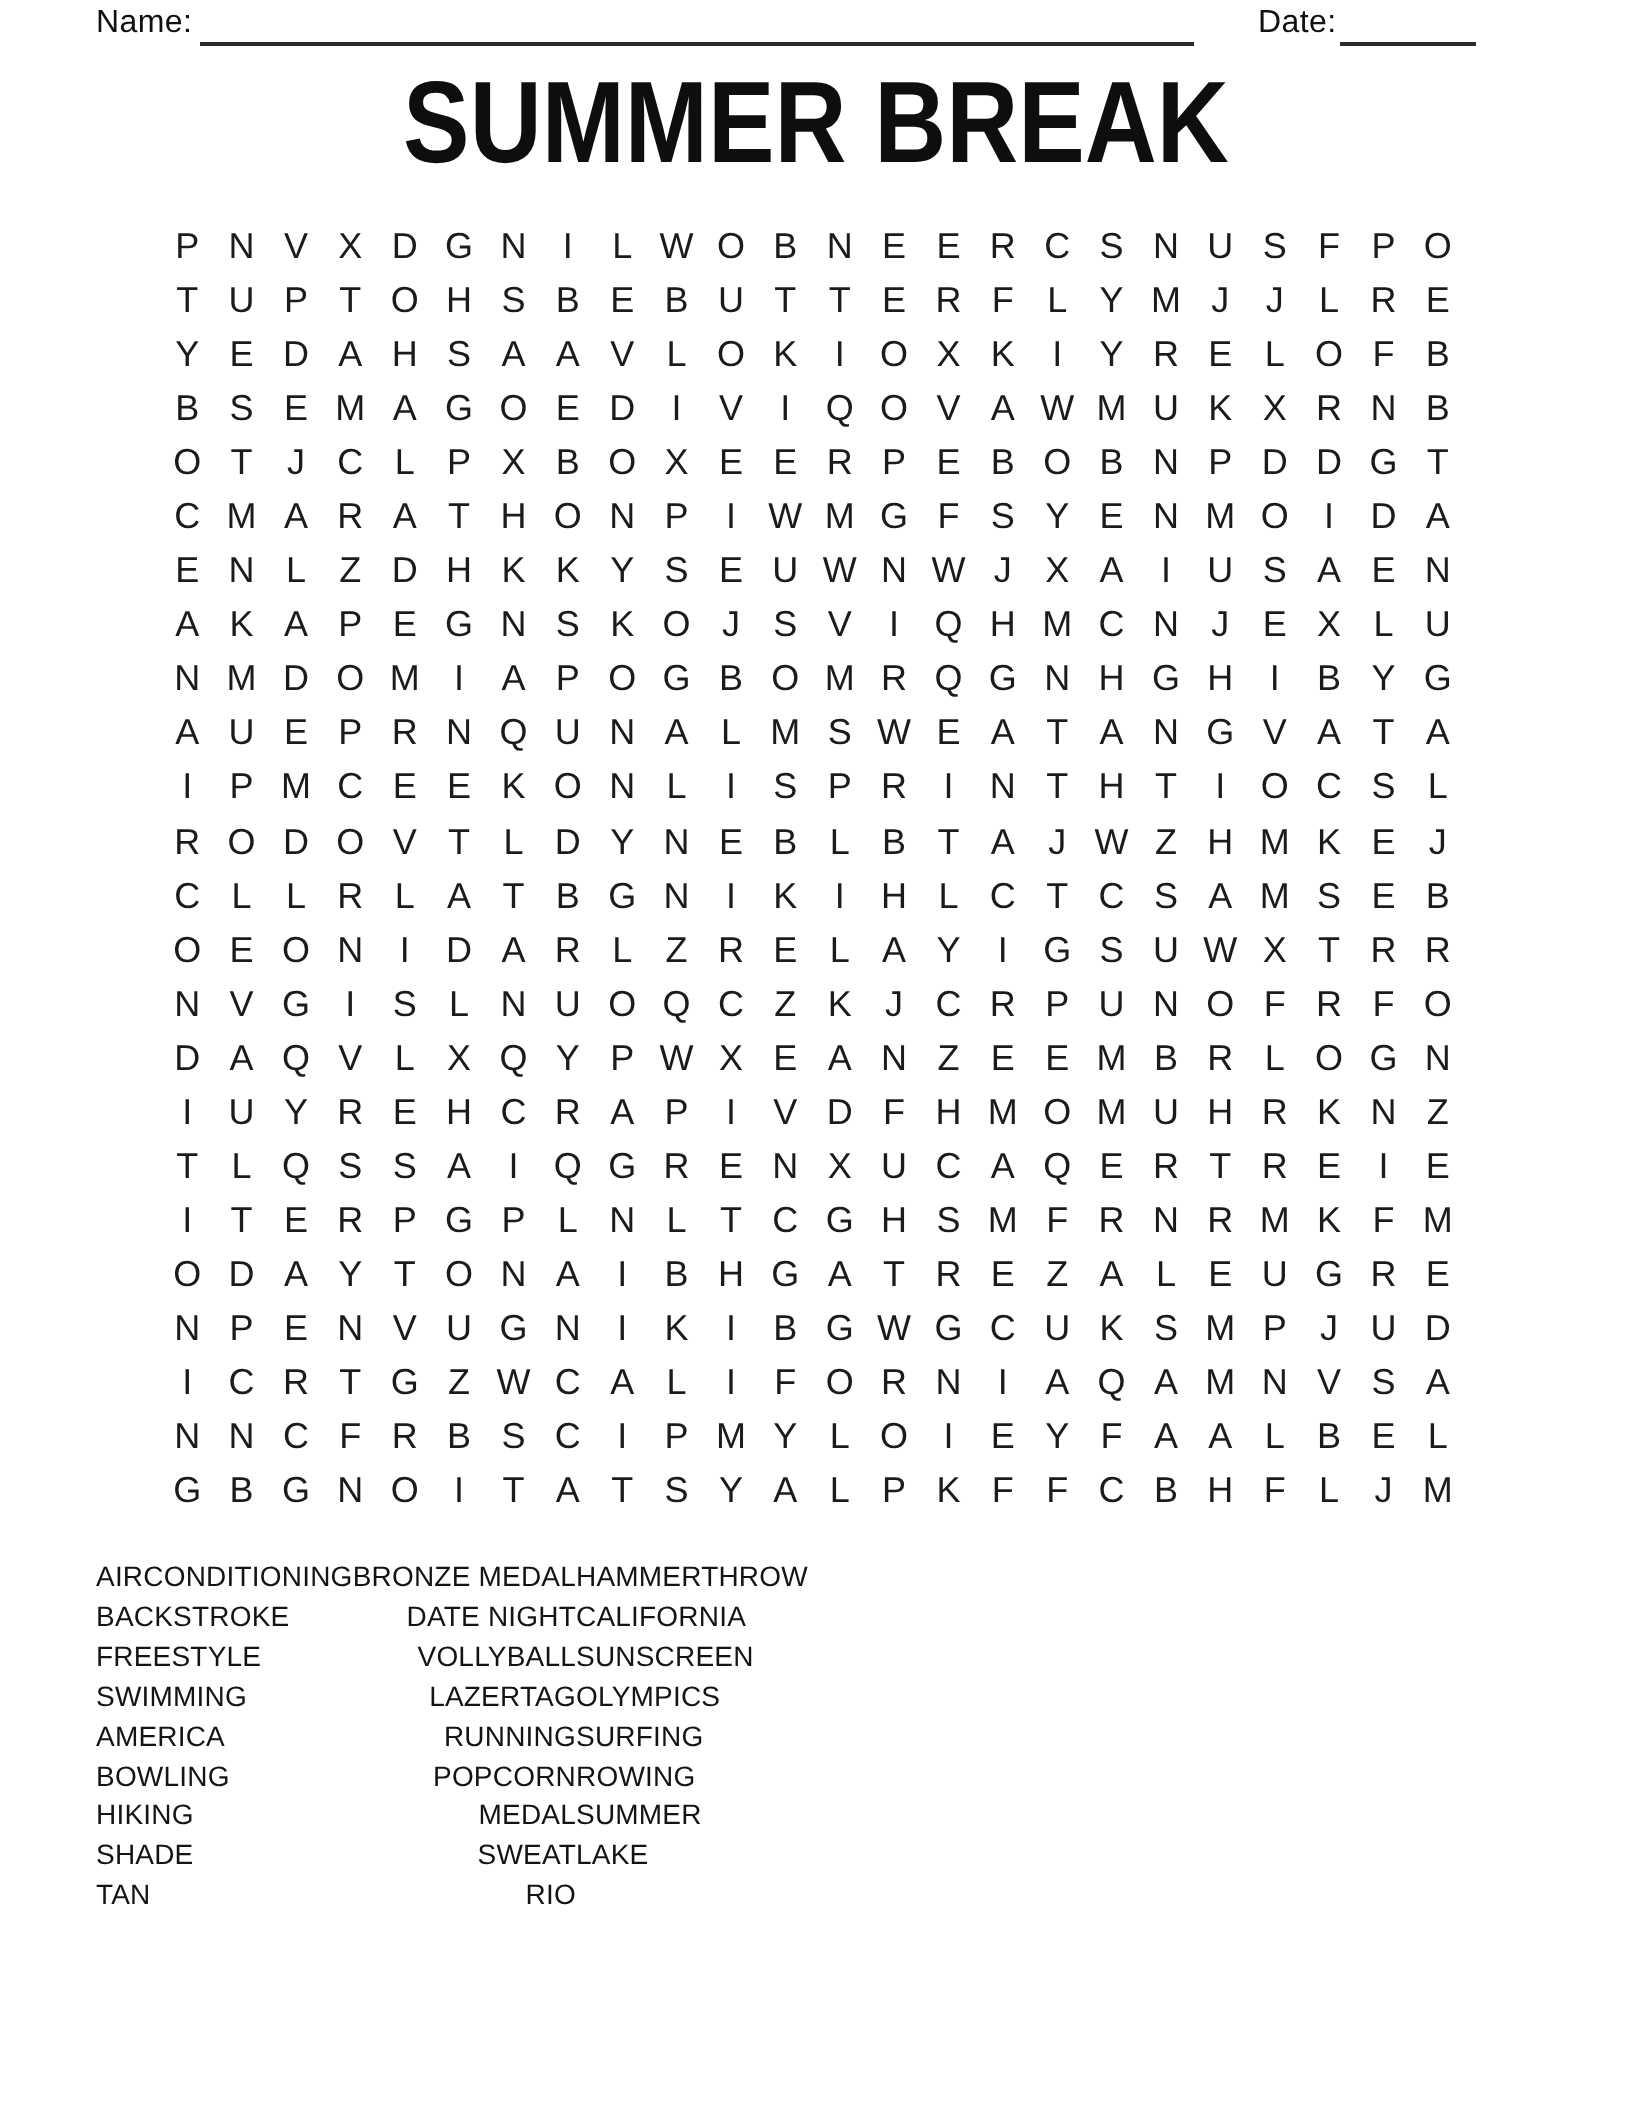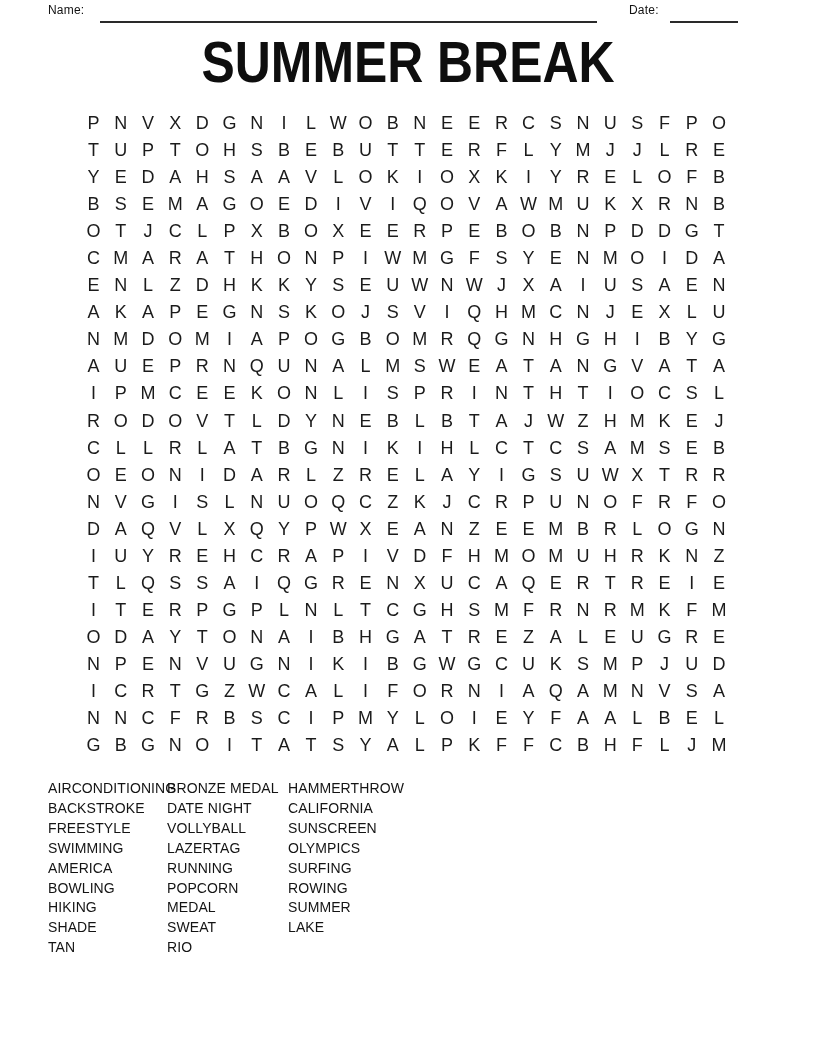--- a/index.html
+++ b/index.html
@@ -9,21 +9,21 @@
     position: relative;
     font-family: "Liberation Sans", sans-serif;
     color: #1a1a1a;
     overflow: hidden;
   }
   .page { position: absolute; inset: 0; }
 
   
   .hdr-label {
     position: absolute; top: 3px;
-    font-size: 12px; color: #111;
+    font-size: 16px; color: #111;
     letter-spacing: 0.2px;
   }
   .name-label { left: 48px; }
   .date-label { left: 629px; }
   .blank-line {
     position: absolute; top: 21px; height: 0;
     border-bottom: 2px solid #2a2a2a;
   }
   .name-line { left: 100px; width: 497px; }
   .date-line { left: 670px; width: 68px; }
@@ -53,21 +53,21 @@
     font-weight: normal;
   }
 
   
   .words {
     position: absolute; left: 48px; top: 779px; right: 0;
     display: flex; align-items: flex-start;
   }
   .word-col { flex: 0 0 auto; }
   .word-col:nth-child(1) { width: 119px; }
-  .word-col:nth-child(2) { width: 121px; }
+  .word-col:nth-child(2) { width: 121px; text-align: right; }
   .word-col:nth-child(3) { width: 120px; }
   .word-col:nth-child(4) { width: 120px; }
   .word-col:nth-child(5) { width: 119px; }
   .word-col:nth-child(6) { width: 120px; }
   .word {
     font-size: 14px; line-height: 19.9px;
     color: #141414; white-space: nowrap;
     letter-spacing: 0.1px;
   }
 </style>

